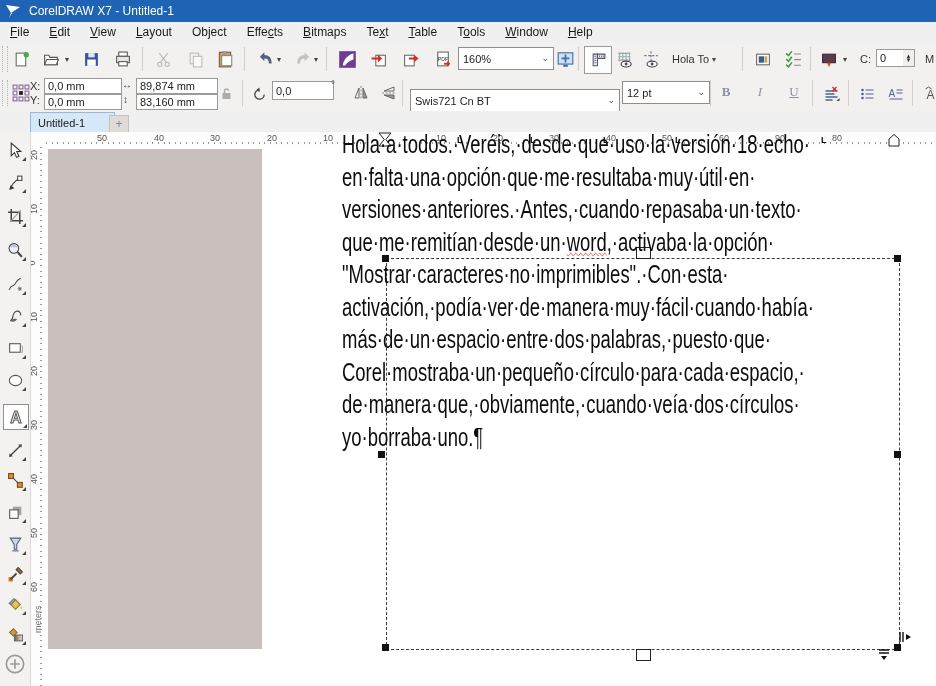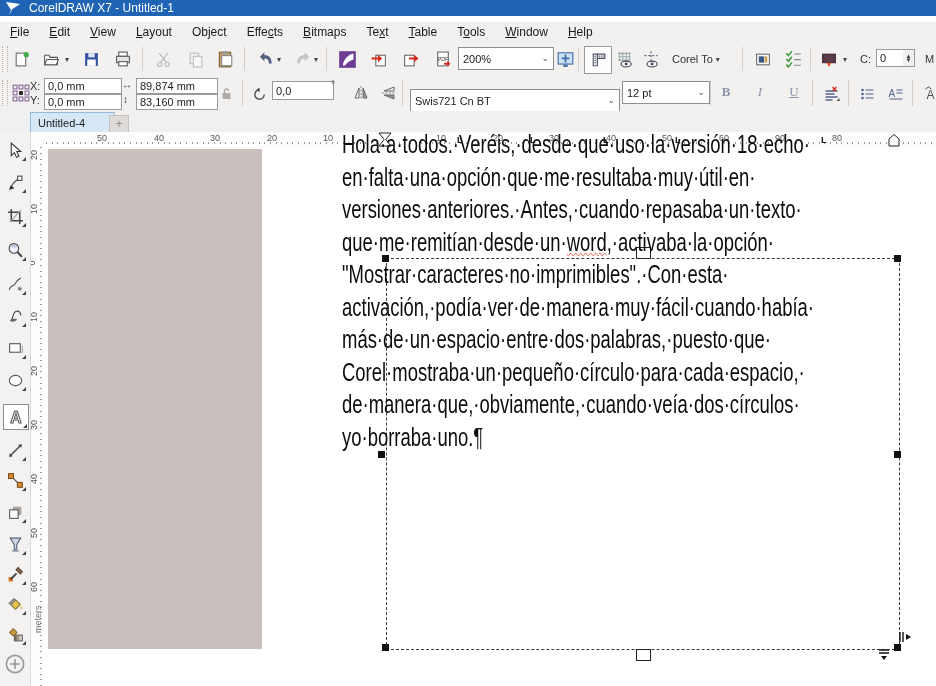--- a/index.html
+++ b/index.html
@@ -1,21 +1,21 @@
 <!DOCTYPE html>
 <html><head>
 <meta charset="utf-8">
 <style>
   html,body{margin:0;padding:0;background:#d8d8d8}
   .app{position:relative;width:936px;height:686px;background:#fff;overflow:hidden;
        font-family:"Liberation Sans",sans-serif;-webkit-font-smoothing:antialiased}
   .abs{position:absolute}
 
   
-  .titlebar{left:0;top:0;width:936px;height:16px;background:#1e63b4;color:#fff;
+  .titlebar{left:0;top:0;width:936px;height:22px;background:#1e63b4;color:#fff;
             display:flex;align-items:center;font-size:12px}
   .title-text{margin-left:8px}
   .appicon{width:16px;height:15px;margin-left:5px}
 
   
   .menubar{left:0;top:22px;width:936px;height:20px;background:#f0f0f0;display:flex;
            align-items:center;font-size:12px;color:#1a1a1a;border-bottom:1px solid #e3e1e0}
   .menu-item{padding:2px 10px;cursor:default}
   .menu-item .u{text-decoration:underline}
 
@@ -196,21 +196,21 @@
     </div>
     <div class="abs tbtn" style="left:430px;top:4px">
       <svg width="18" height="17" viewBox="0 0 16 16">
         <rect x="3" y="1" width="10" height="13" fill="#fff" stroke="#666"></rect>
         <text x="8" y="9" font-size="5" text-anchor="middle" fill="#333" font-family="Liberation Sans">PDF</text>
         <path d="M9 11 H12 V9.5 L15 12 L12 14.5 V13 H9 Z" fill="#d8291c"></path>
       </svg>
     </div>
 
     <div class="abs combo" style="left:458px;top:5px;width:86px;height:21px">
-      <span>200%</span>
+      <span>160%</span>
       <span class="caretglyph">⌄</span>
     </div>
 
     <div class="abs tbtn" style="left:552px;top:4px">
       <svg width="19" height="18" viewBox="0 0 16 16">
         <rect x="1.5" y="2.5" width="13" height="10" fill="#cfe2f4" stroke="#3f6fa8"></rect>
         <path d="M8 4 L8 11 M4.5 7.5 L11.5 7.5" stroke="#3f6fa8" stroke-width="1.6"></path>
         <rect x="6" y="13" width="4" height="2" fill="#3f6fa8"></rect>
       </svg>
     </div>
@@ -232,21 +232,21 @@
     </div>
     <div class="abs tbtn" style="left:638px;top:4px">
       <svg width="18" height="18" viewBox="0 0 16 16">
         <path d="M8 1 V10 M2 5 H14" stroke="#778" stroke-width="1" stroke-dasharray="2 1.5"></path>
         <ellipse cx="9" cy="12.5" rx="4.5" ry="2.6" fill="#fff" stroke="#445"></ellipse>
         <circle cx="9" cy="12.5" r="1.3" fill="#445"></circle>
       </svg>
     </div>
 
     <div class="abs lbl" style="left:672px;top:4px;height:26px">
-      <span>Corel To</span>
+      <span>Hola To</span>
       <span class="dropcaret">▾</span>
     </div>
     <div class="abs sep" style="left:742px;top:5px"></div>
 
     <div class="abs tbtn" style="left:750px;top:4px">
       <svg width="18" height="17" viewBox="0 0 16 16">
         <rect x="2" y="3" width="12" height="10" fill="#fff" stroke="#666"></rect>
         <rect x="4" y="5" width="5" height="6" fill="#3d5a87"></rect>
         <rect x="9.5" y="5" width="2.5" height="6" fill="#c8a050"></rect>
       </svg>
@@ -391,21 +391,21 @@
     <div class="abs tbtn" style="left:918px;top:6px">
       <svg width="17" height="16" viewBox="0 0 16 16">
         <text x="3" y="13" font-size="12" fill="#555" font-family="Liberation Sans">A</text>
         <path d="M2 3 l3 -2 3 2" fill="none" stroke="#555"></path>
       </svg>
     </div>
   </div>
 
   <div class="abs tabbar">
     <div class="abs doctab">
-      <span>Untitled-4</span>
+      <span>Untitled-1</span>
     </div>
     <div class="abs newtab">
       <span>+</span>
     </div>
   </div>
 
   <div class="abs ruler-corner"></div>
   <div class="abs hruler">
     <div class="ticks"></div>
     <svg class="abs" style="left:348px;top:0" width="14" height="15">

